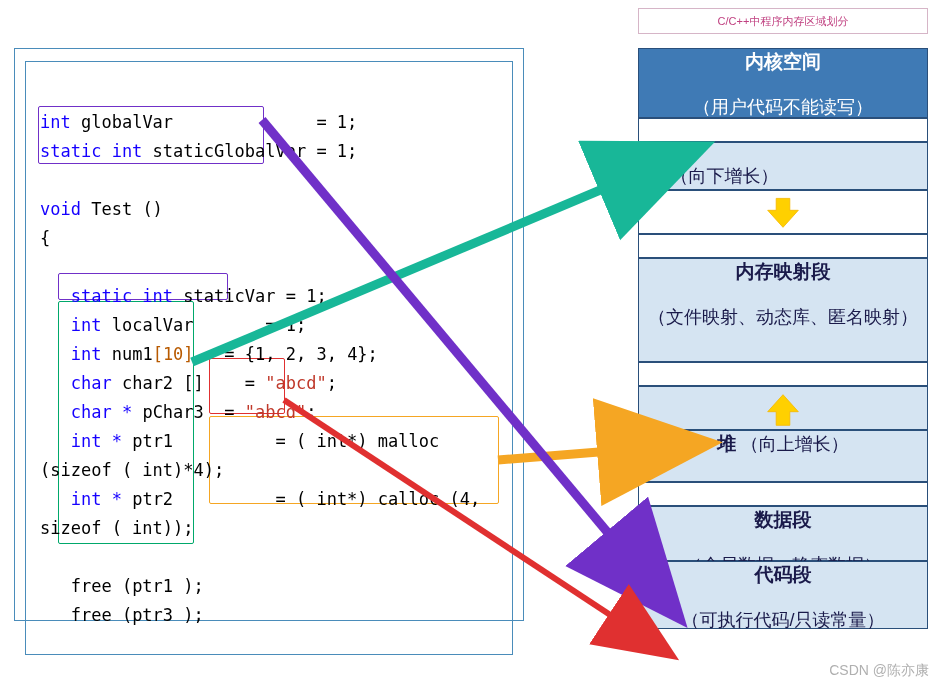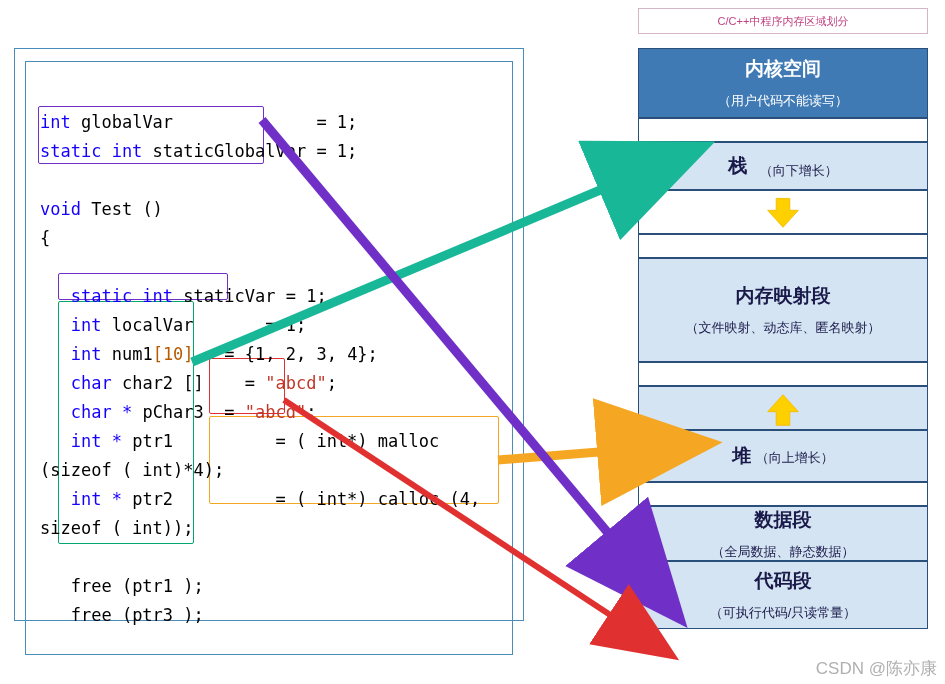--- a/index.html
+++ b/index.html
@@ -14,40 +14,40 @@
   .typ{color:#1500ff}
   .fn{color:#000}
   
   .box{position:absolute;border-width:1.5px;border-style:solid;border-radius:2px}
   .b-purple{border-color:#7030c8}
   .b-green{border-color:#00a86b}
   .b-red{border-color:#e03030}
   .b-orange{border-color:#f5a623}
   
   .mem{position:absolute;left:638px;top:48px;width:290px;height:612px;display:flex;flex-direction:column}
-  .mem-row{border:1.5px solid #2a4f7a;display:flex;flex-direction:column;align-items:center;justify-content:center;text-align:center}
+  .mem-row{border:1.5px solid #2a4f7a;display:flex;flex-direction:column;align-items:center;justify-content:flex-start;text-align:center}
   .mem-title{font-size:19px;font-weight:bold;color:#1a1a4a}
-  .mem-sub{font-size:13px;color:#1a1a4a;margin-top:10px}
+  .mem-sub{font-size:18px;color:#1a1a4a;margin-top:20px}
   .row-kernel{height:70px;background:#3f7ab5;color:#fff}
   .row-kernel .mem-title,.row-kernel .mem-sub{color:#fff}
   .row-spacer{height:24px;background:#fff}
   .row-stack{height:48px;background:#d5e4f2;flex-direction:row;gap:4px}
   .row-stack .mem-sub{display:inline}
   .row-arrow-dn{height:44px;background:#fff;position:relative}
   .row-mmap{height:104px;background:#d5e4f2}
   .row-arrow-up{height:44px;background:#d5e4f2;position:relative}
   .row-heap{height:52px;background:#d5e4f2}
   .row-data{height:55px;background:#d5e4f2}
   .row-code{height:68px;background:#d5e4f2}
   .yarrow{position:absolute;width:34px;height:34px}
   .yarrow.down{left:50%;top:4px;transform:translateX(-50%)}
   .yarrow.up{left:50%;top:6px;transform:translateX(-50%)}
   
   svg.arrows{position:absolute;left:0;top:0;width:945px;height:684px;pointer-events:none}
-  .watermark{position:absolute;right:8px;bottom:4px;color:#b0b0b0;font-size:17px}
+  .watermark{position:absolute;right:16px;bottom:4px;color:#b0b0b0;font-size:14px}
 </style>
 </head>
 <body>
 
 <div class="title-box">C/C++中程序内存区域划分</div>
 
 <div class="outer">
 <div class="inner">
 
 <div class="box b-purple" style="left:12px;top:44px;width:226px;height:58px"></div>

